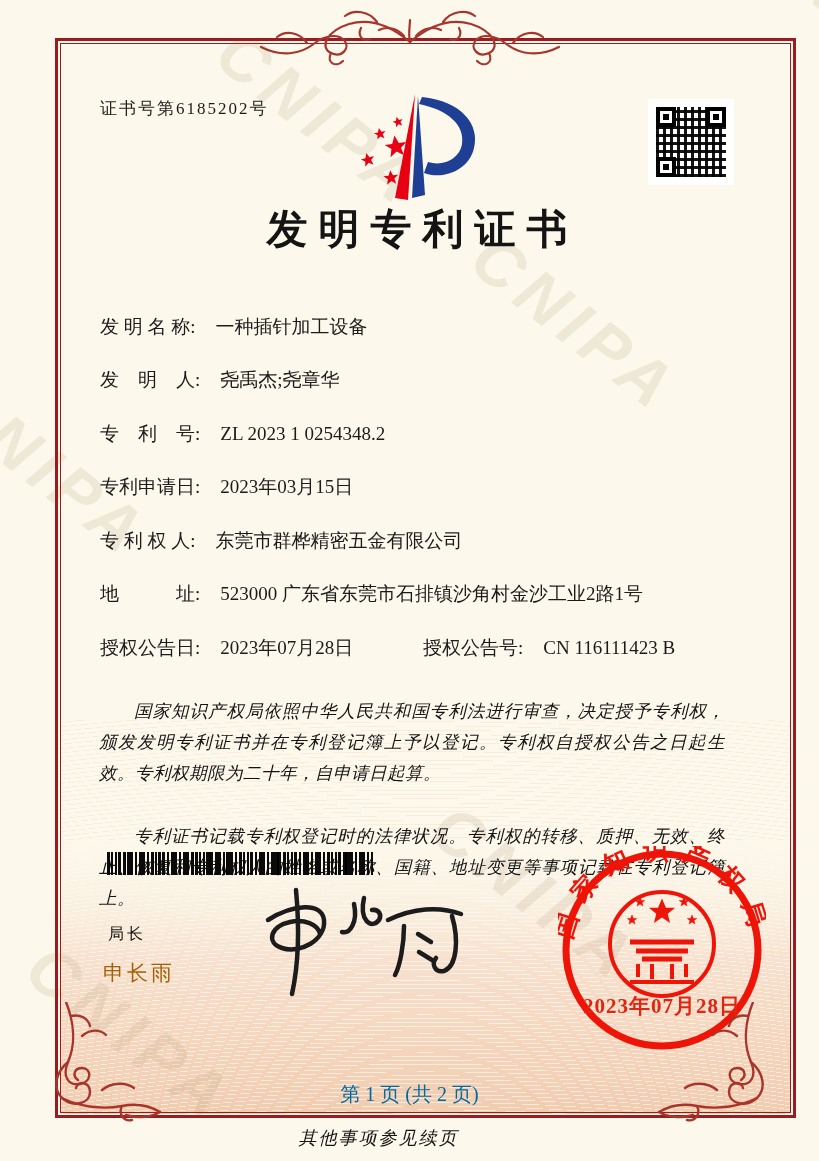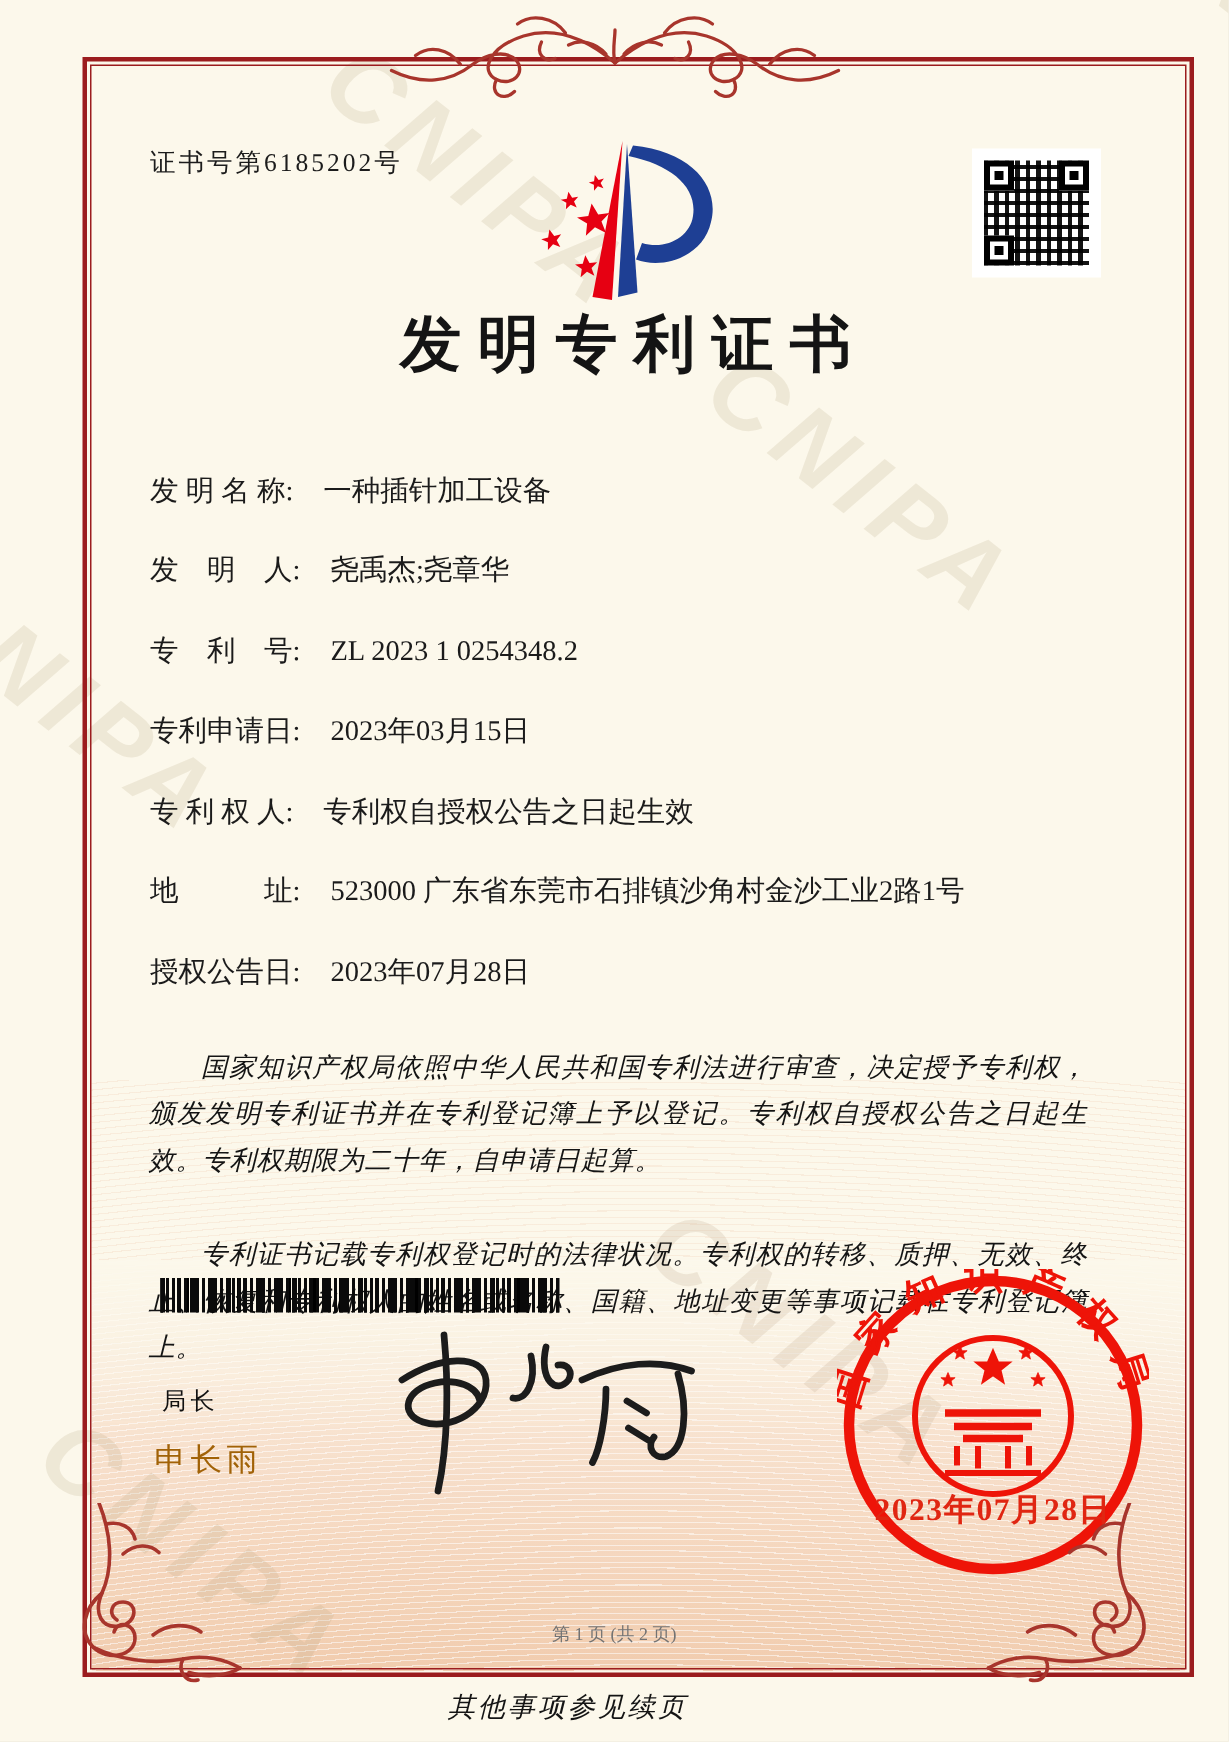--- a/index.html
+++ b/index.html
@@ -88,21 +88,21 @@
     font-family:"Liberation Sans","DejaVu Sans",sans-serif; font-size:21px; color:#a16207; letter-spacing:3px;}
   .signature{ position:absolute; left:238px; top:882px; z-index:4; }
   
   .seal{ position:absolute; left:558px; top:846px; width:208px; height:208px; z-index:5; }
   .seal-date{
     position:absolute; left:0; right:0; top:146px; text-align:center;
     font-size:21px; font-weight:700; color:#e02612; letter-spacing:1px; white-space:nowrap;
   }
   
   .page-info{ position:absolute; left:0; width:819px; top:1081px; z-index:4;
-    text-align:center; font-size:12px; color:#737373; }
+    text-align:center; font-size:20px; color:#0369a1; }
   .note{ position:absolute; left:0; width:757px; top:1126px; z-index:4;
     text-align:center; font-size:18px; font-style:italic; color:#141414; letter-spacing:2px; }
   
   .orn{ position:absolute; z-index:6; pointer-events:none; }
   .orn-top{ left:257px; top:6px; }
   .orn-bl{ left:38px; top:1002px; }
   .orn-br{ left:651px; top:1002px; }
 </style>
 </head>
 <body>
@@ -197,27 +197,30 @@
   <div class="row" style="top:367px;">
     <span class="lbl">发　明　人:</span><span class="val">尧禹杰;尧章华</span>
   </div>
   <div class="row" style="top:421px;">
     <span class="lbl">专　利　号:</span><span class="val">ZL 2023 1 0254348.2</span>
   </div>
   <div class="row" style="top:474px;">
     <span class="lbl">专利申请日:</span><span class="val">2023年03月15日</span>
   </div>
   <div class="row" style="top:528px;">
-    <span class="lbl">专 利 权 人:</span><span class="val">专利权自授权公告之日起生效</span>
+    <span class="lbl">专 利 权 人:</span><span class="val">东莞市群桦精密五金有限公司</span>
   </div>
   <div class="row" style="top:581px;">
     <span class="lbl">地　　　址:</span><span class="val">523000 广东省东莞市石排镇沙角村金沙工业2路1号</span>
   </div>
   <div class="row" style="top:635px;">
     <span class="lbl">授权公告日:</span><span class="val">2023年07月28日</span>
+  </div>
+  <div class="row second" style="top:635px;">
+    <span class="lbl">授权公告号:</span><span class="val">CN 116111423 B</span>
   </div>
 
   <div class="paras">
     <p>国家知识产权局依照中华人民共和国专利法进行审查，决定授予专利权，颁发发明专利证书并在专利登记簿上予以登记。专利权自授权公告之日起生效。专利权期限为二十年，自申请日起算。</p>
     <p>专利证书记载专利权登记时的法律状况。专利权的转移、质押、无效、终止、恢复和专利权人的姓名或名称、国籍、地址变更等事项记载在专利登记簿上。</p>
   </div>
 
   <div class="barcode"></div>
 
   <div class="director-title">局长</div>

